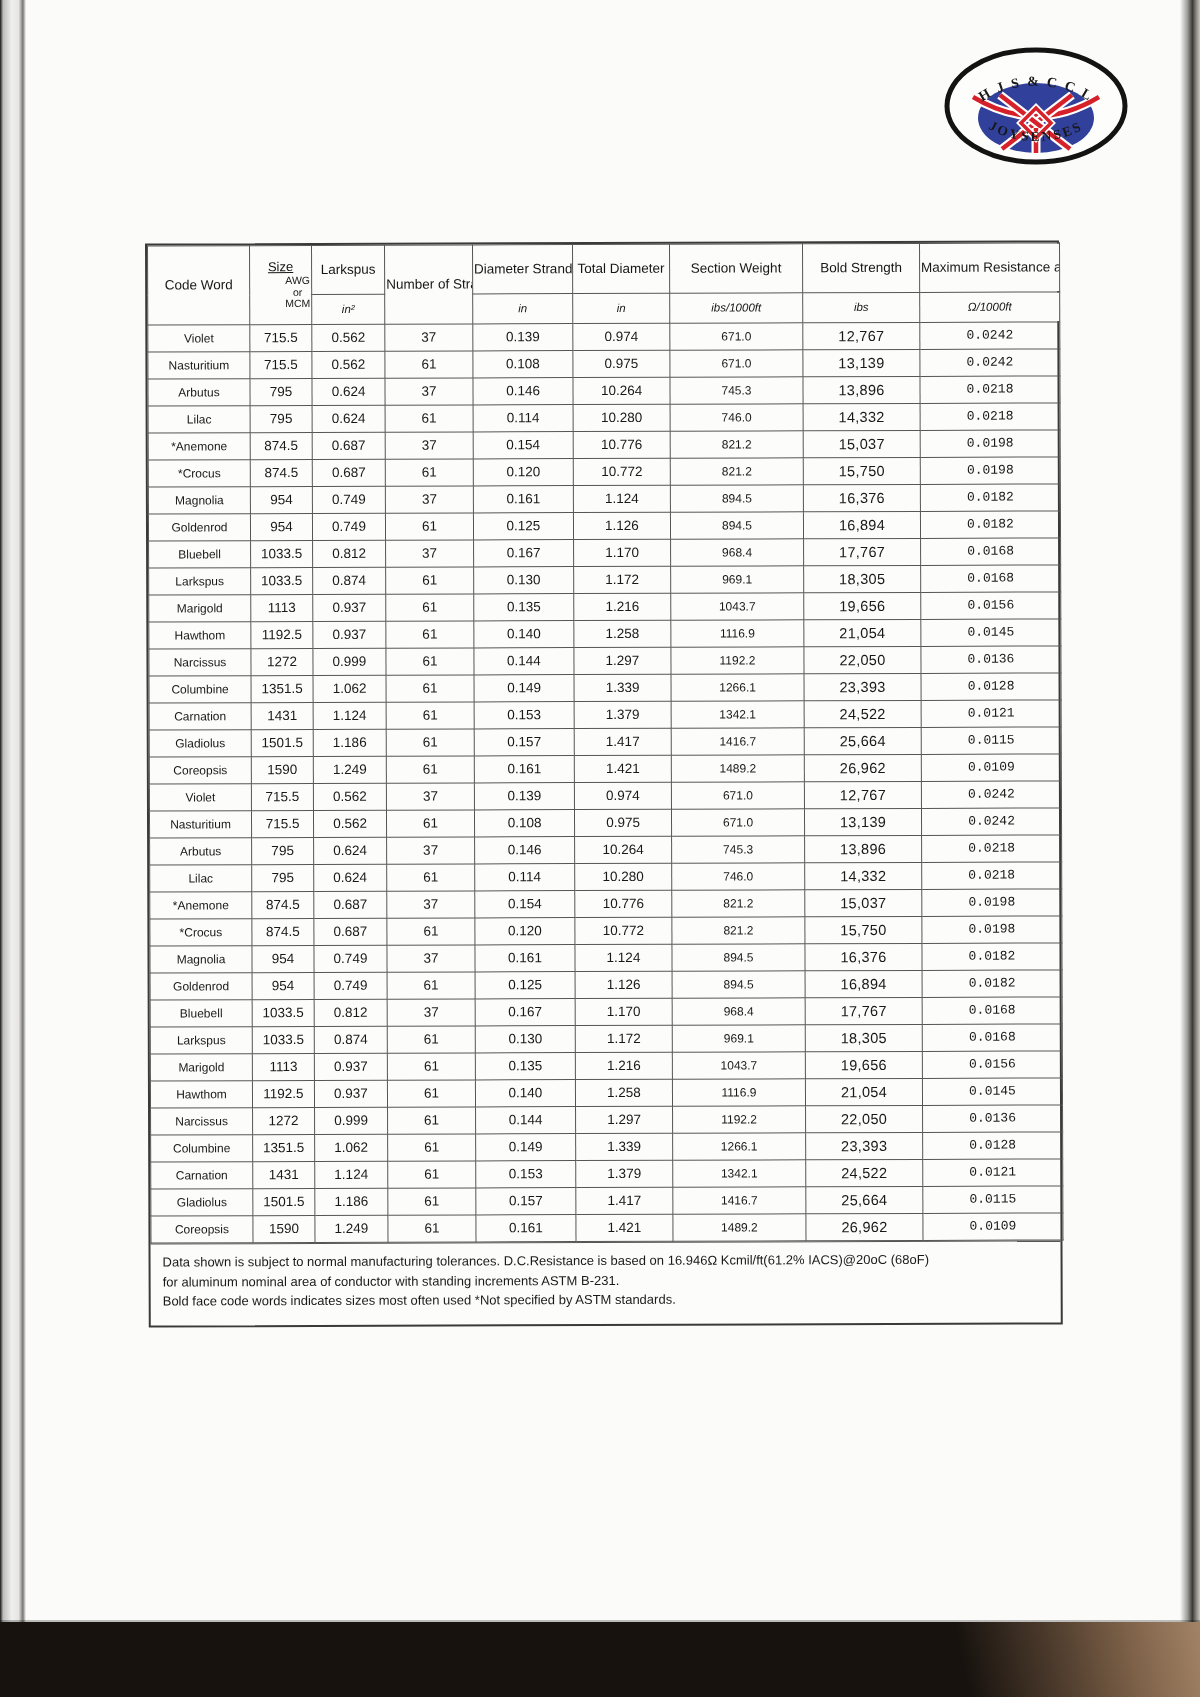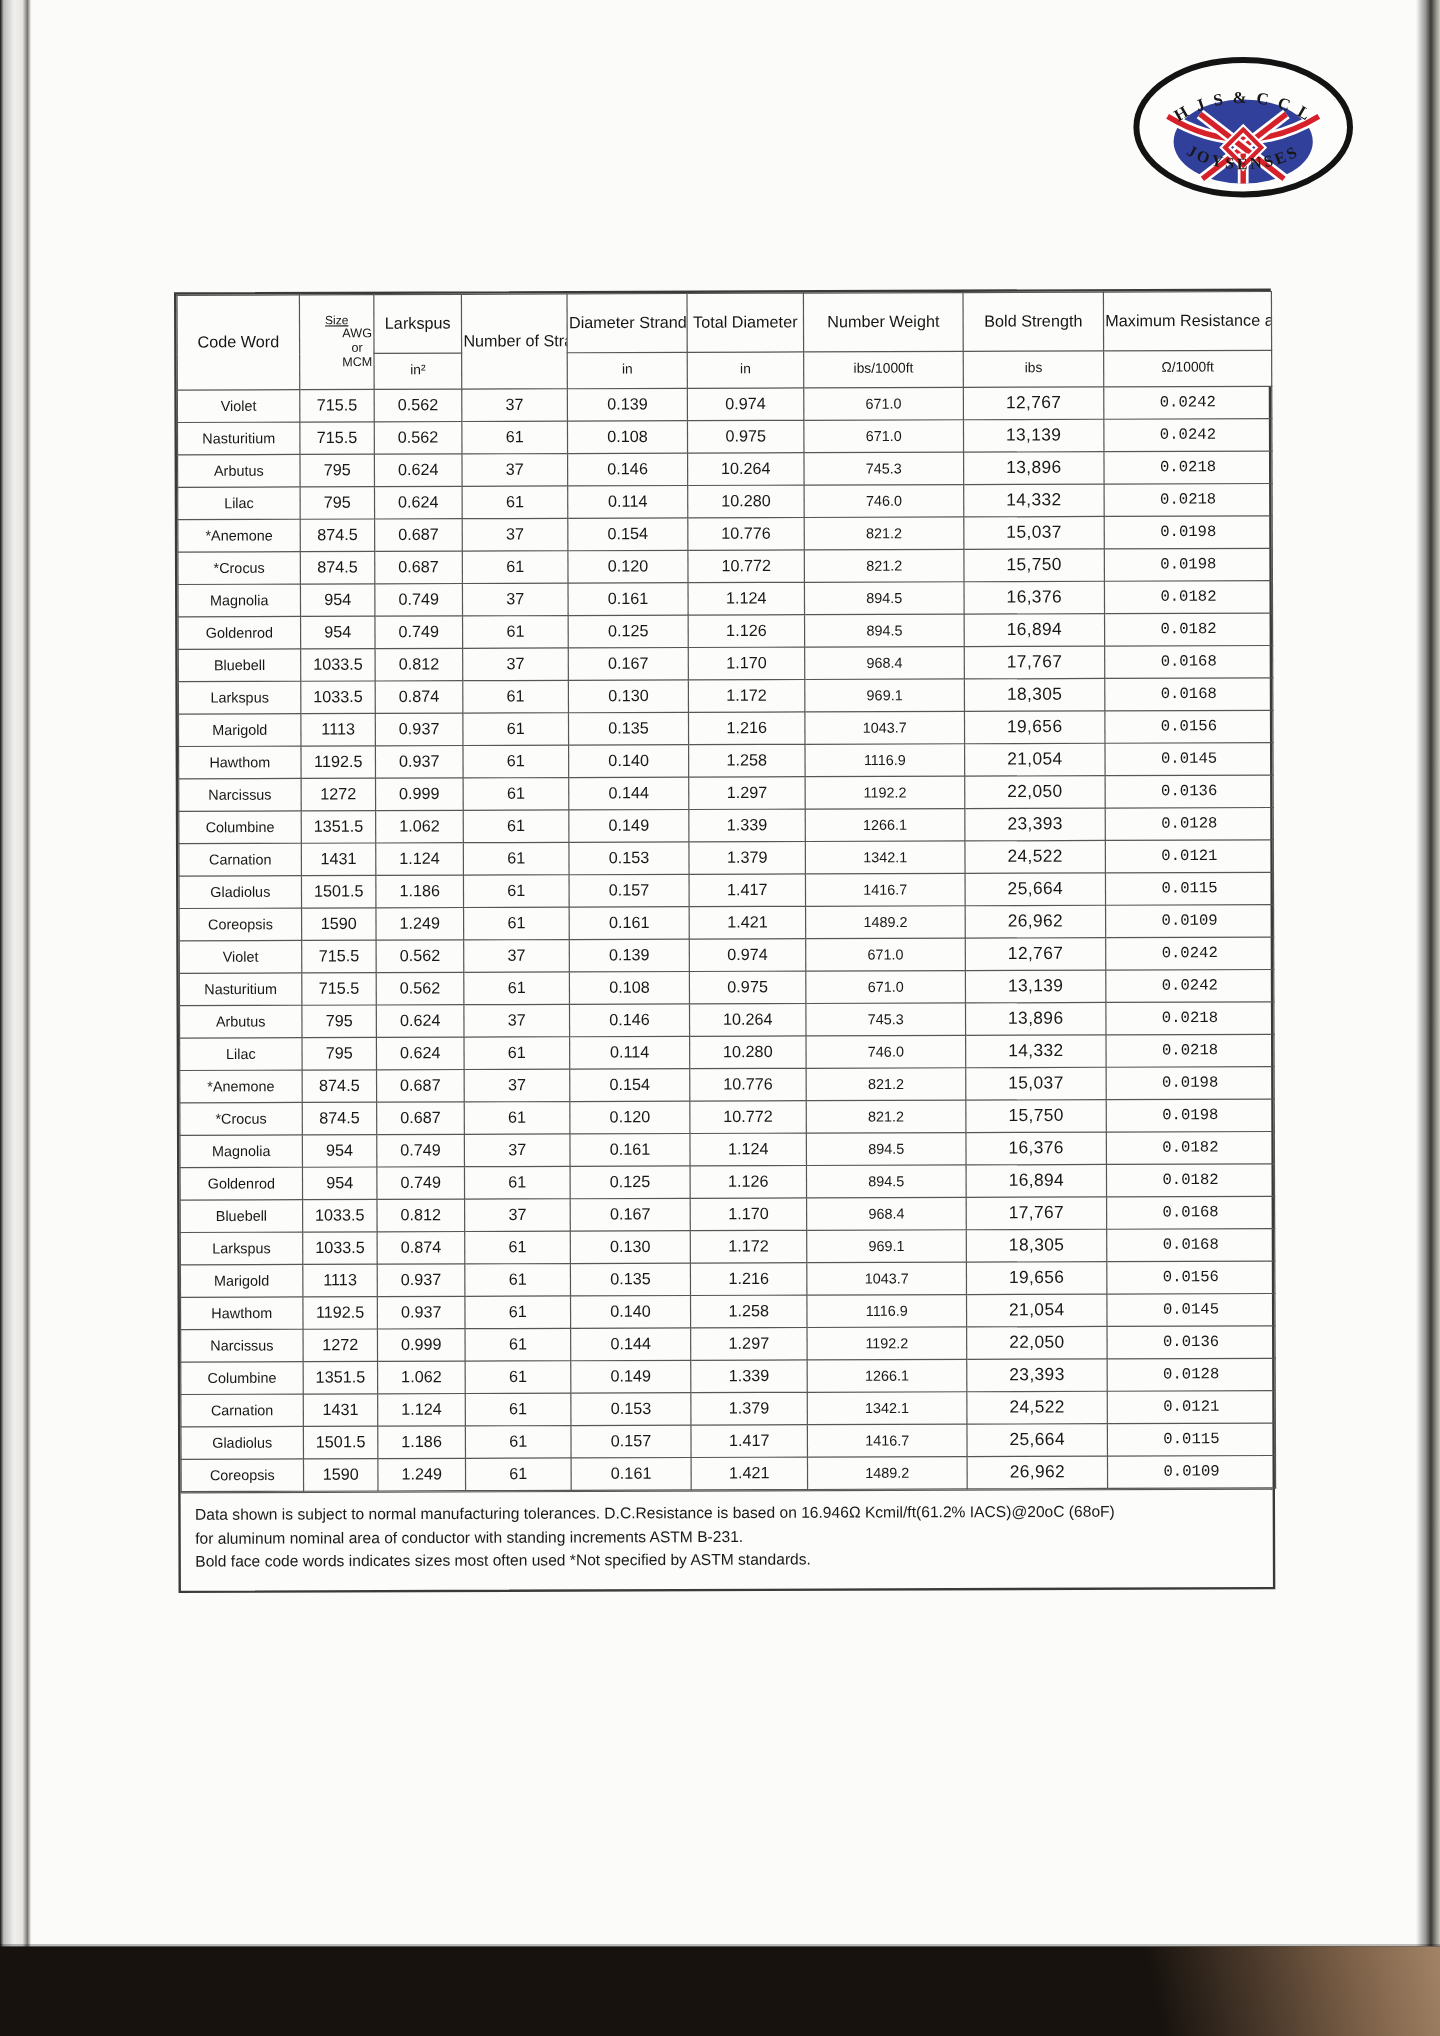--- a/index.html
+++ b/index.html
@@ -44,23 +44,23 @@
     width:912px;table-layout:fixed;border-collapse:collapse;
   }
   table.spec th,table.spec td{
     border:1px solid #565656;
     text-align:center;vertical-align:middle;
     font-weight:normal;
     overflow:hidden;white-space:nowrap;
   }
   thead th{font-size:13.5px;line-height:1.25;color:#161616;background:#fcfcfa;}
   thead tr.labels th{height:46px;}
-  thead tr.units th{height:27px;font-size:11.5px;}
+  thead tr.units th{height:27px;font-size:11.5px;font-style:italic;}
   .pre{white-space:pre-line;}
-  .size-main{display:block;font-size:10px;line-height:1.15;text-decoration:underline;}
+  .size-main{display:block;font-size:13px;line-height:1.15;text-decoration:underline;}
   .size-sub{display:block;font-size:10.5px;line-height:1.12;white-space:pre-line;padding-left:34px;}
   tbody td{height:24px;font-size:13.5px;color:#181818;line-height:24px;}
   tbody td.c0{font-size:12px;}
   tbody td.c6{font-size:12px;margin-top:11px;}
   tbody td.c7{font-size:14.5px;letter-spacing:0.3px;text-align:center;}
   tbody td.c8{font-size:13px;font-family:Liberation Mono, monospace;}
   .footnote{
     border-top:1px solid #565656;
     padding:8px 12px 14px 12px;
     font-size:13px;line-height:1.5;color:#1a1a1a;
@@ -132,21 +132,21 @@
             <span class="size-sub">AWG or
 MCM</span>
           </th>
           <th>Larkspus</th>
           <th rowspan="2" class="pre">Number
 of Strands</th>
           <th class="pre">Diameter
 Strands</th>
           <th class="pre">Total
 Diameter</th>
-          <th class="pre">Number
+          <th class="pre">Section
 Weight</th>
           <th class="pre">Bold
 Strength</th>
           <th class="pre">Maximum
 Resistance at 20 C</th>
         </tr>
         <tr class="units">
           <th>in²</th>
           <th>in</th>
           <th>in</th>

